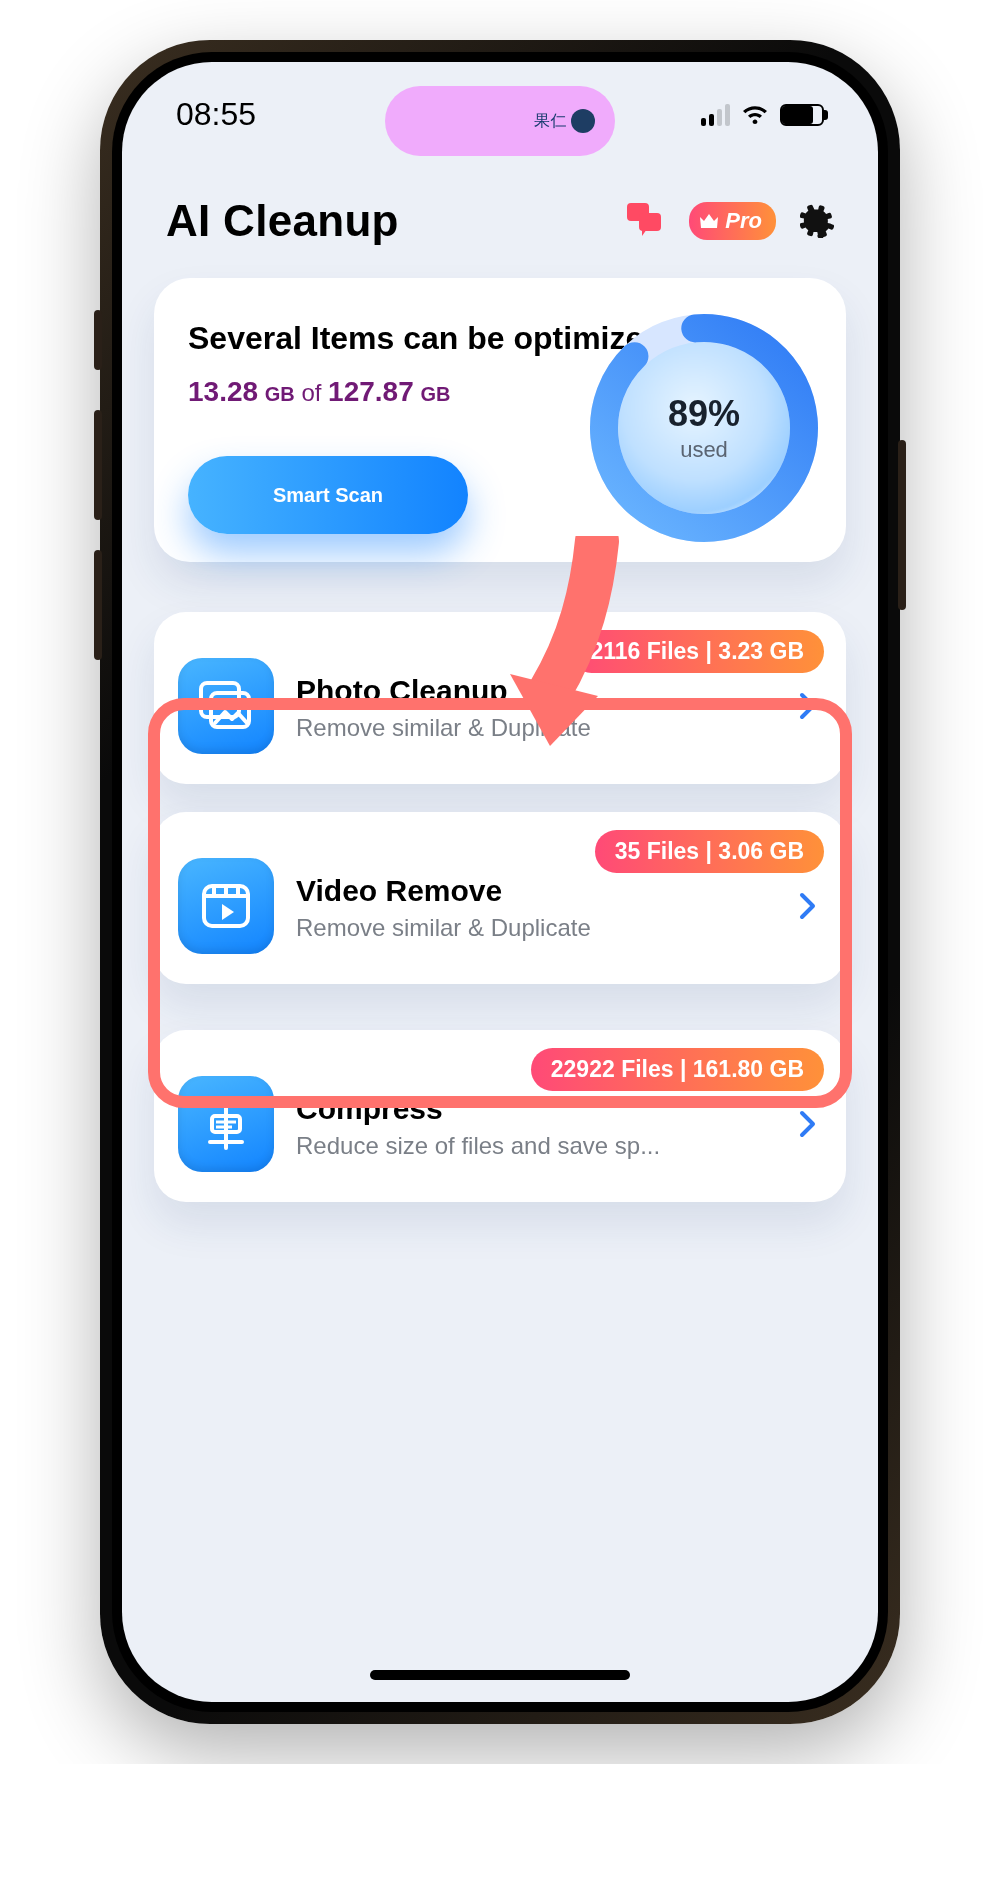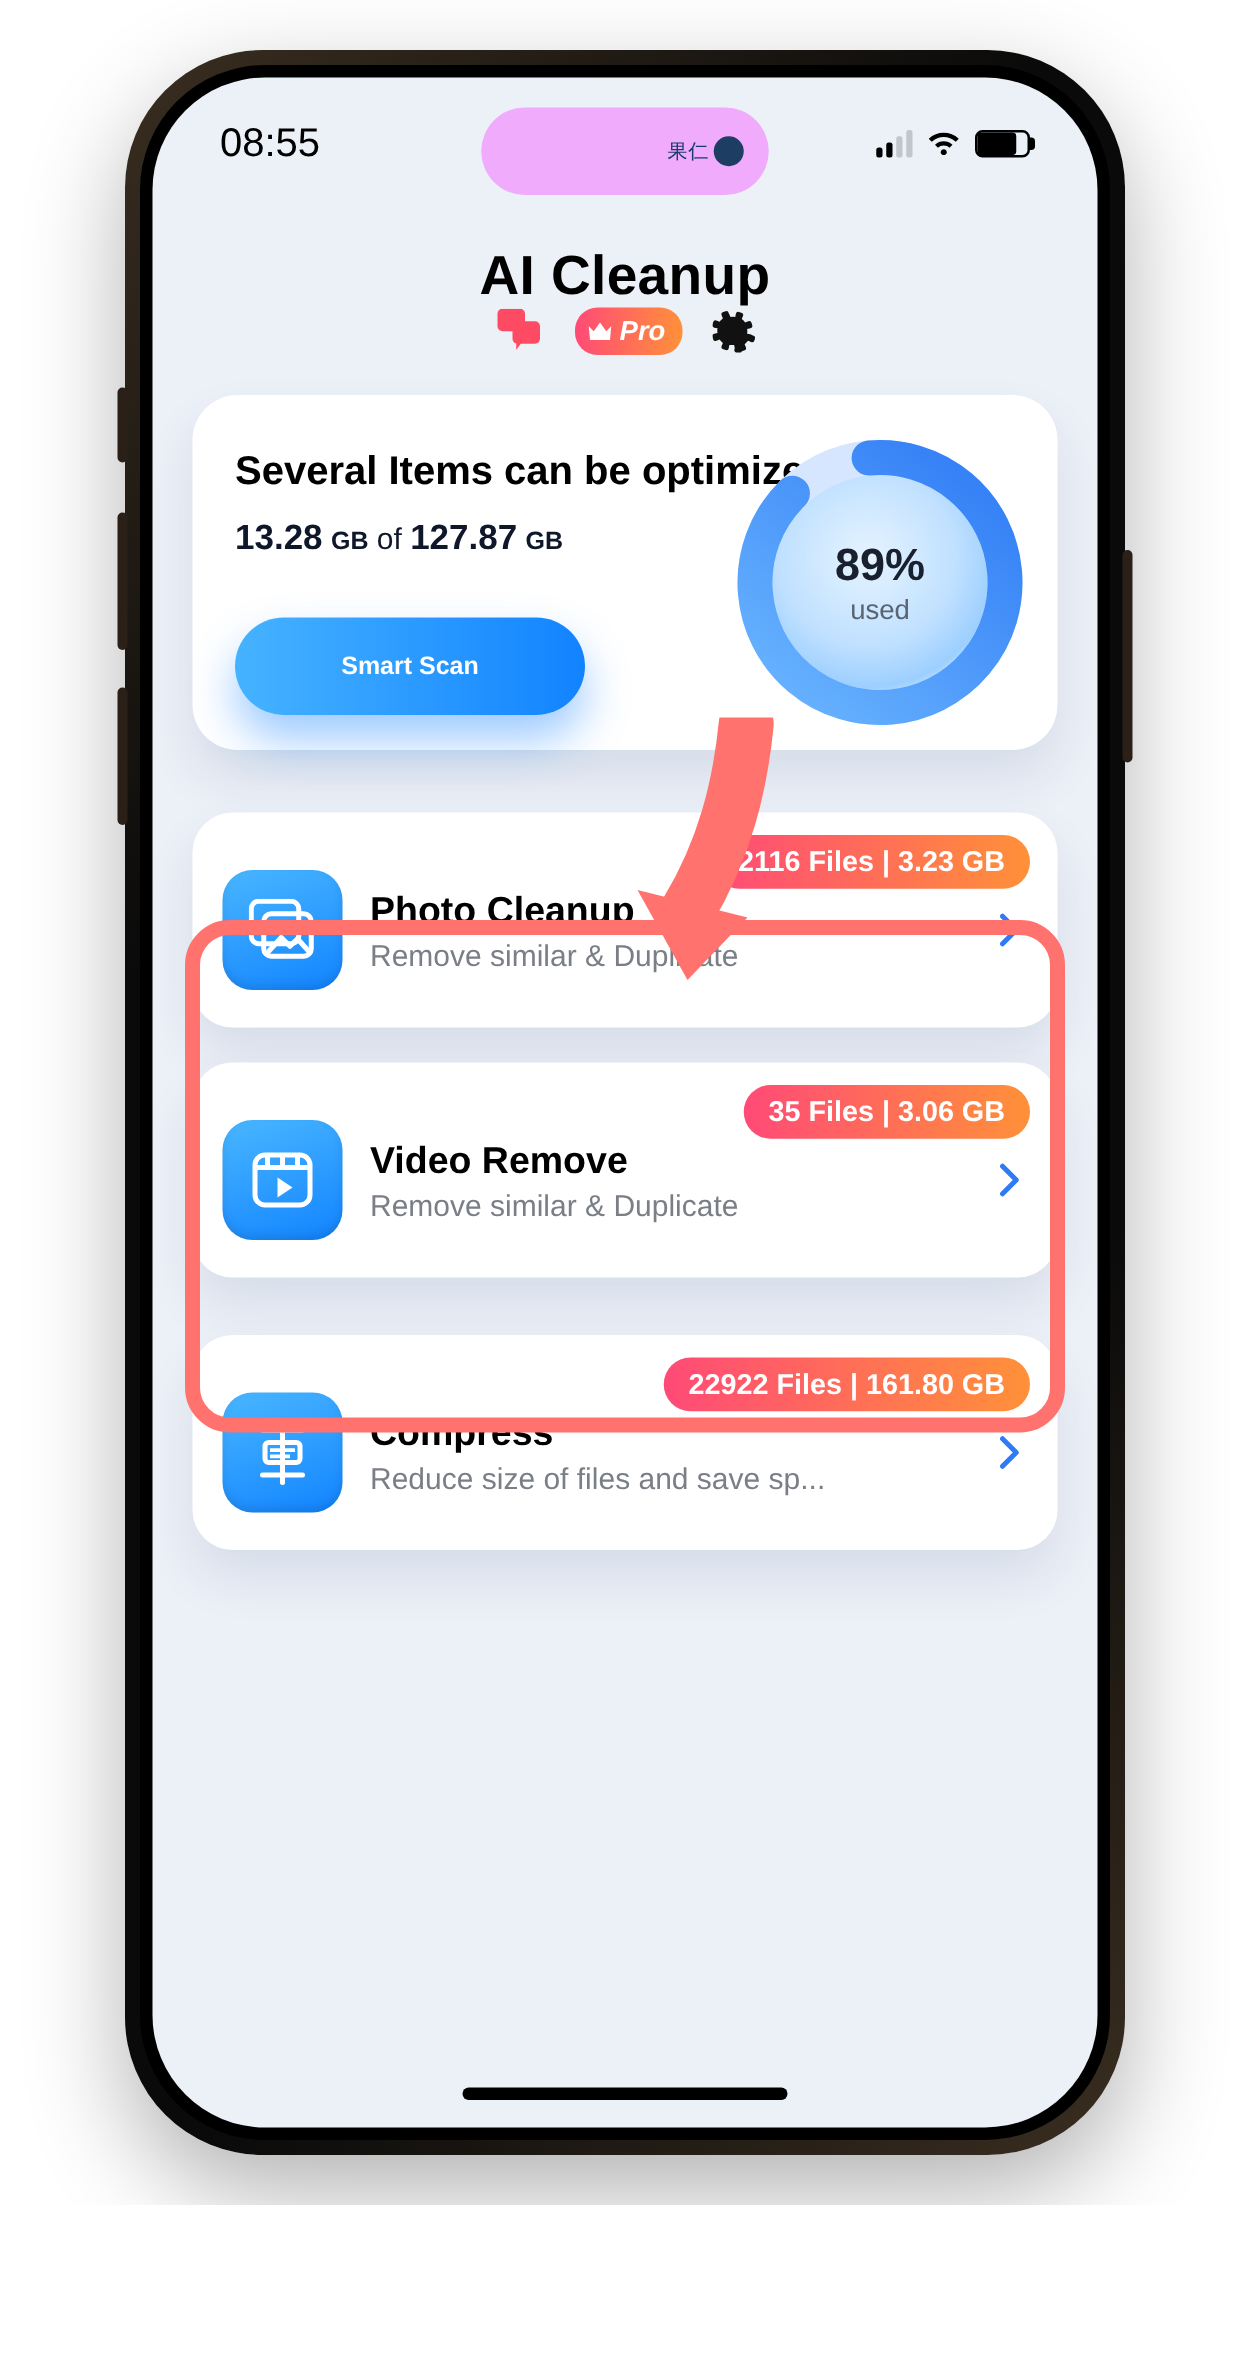--- a/index.html
+++ b/index.html
@@ -94,21 +94,20 @@
     width:44px;height:22px;border:2.5px solid #000;border-radius:6px;position:relative;
     display:flex;align-items:center;
   }
   .battery::after{content:"";position:absolute;right:-6px;top:50%;transform:translateY(-50%);width:4px;height:10px;border-radius:0 3px 3px 0;background:#000;}
   .battery i{display:block;height:100%;width:78%;background:#000;border-radius:3px;}
 
   
   .app-header{
     display:flex;align-items:center;justify-content:space-between;
     padding:34px 44px 10px 44px;
-    flex-direction:column;
   }
   .app-title{font-size:44px;font-weight:800;letter-spacing:.3px;}
   .header-actions{display:flex;align-items:center;gap:24px;}
   .pro-badge{
     display:flex;align-items:center;gap:6px;
     background:linear-gradient(90deg,var(--pill1),var(--pill2));
     color:#fff;font-weight:700;font-style:italic;
     padding:6px 14px 6px 10px;border-radius:18px;font-size:22px;
   }
   .chat-icon svg,.gear-icon svg,.crown-icon svg{display:block;}
@@ -118,21 +117,21 @@
   .card{
     background:var(--card);
     border-radius:36px;
     box-shadow:0 22px 40px rgba(30,60,120,.10);
     padding:34px 34px;
   }
   .summary{position:relative;padding-bottom:28px;}
   .summary-top{display:flex;gap:10px;}
   .summary-text{flex:1;padding-top:6px;}
   .summary-title{font-size:32px;font-weight:700;line-height:1.25;margin-bottom:18px;}
-  .summary-sub{font-size:24px;color:#0f172a;}
+  .summary-sub{font-size:24px;color:#701a75;}
   .summary-sub b{font-size:28px;}
   .summary-sub small{font-size:20px;font-weight:600;}
   .scan-btn{
     margin-top:48px;
     display:inline-flex;align-items:center;justify-content:center;
     min-width:280px;height:78px;border:none;border-radius:44px;
     background:linear-gradient(90deg,var(--btn-blue1),var(--btn-blue2));
     color:#fff;font-size:20px;font-weight:700;
     box-shadow:0 20px 36px rgba(40,140,255,.45);
     cursor:pointer;

